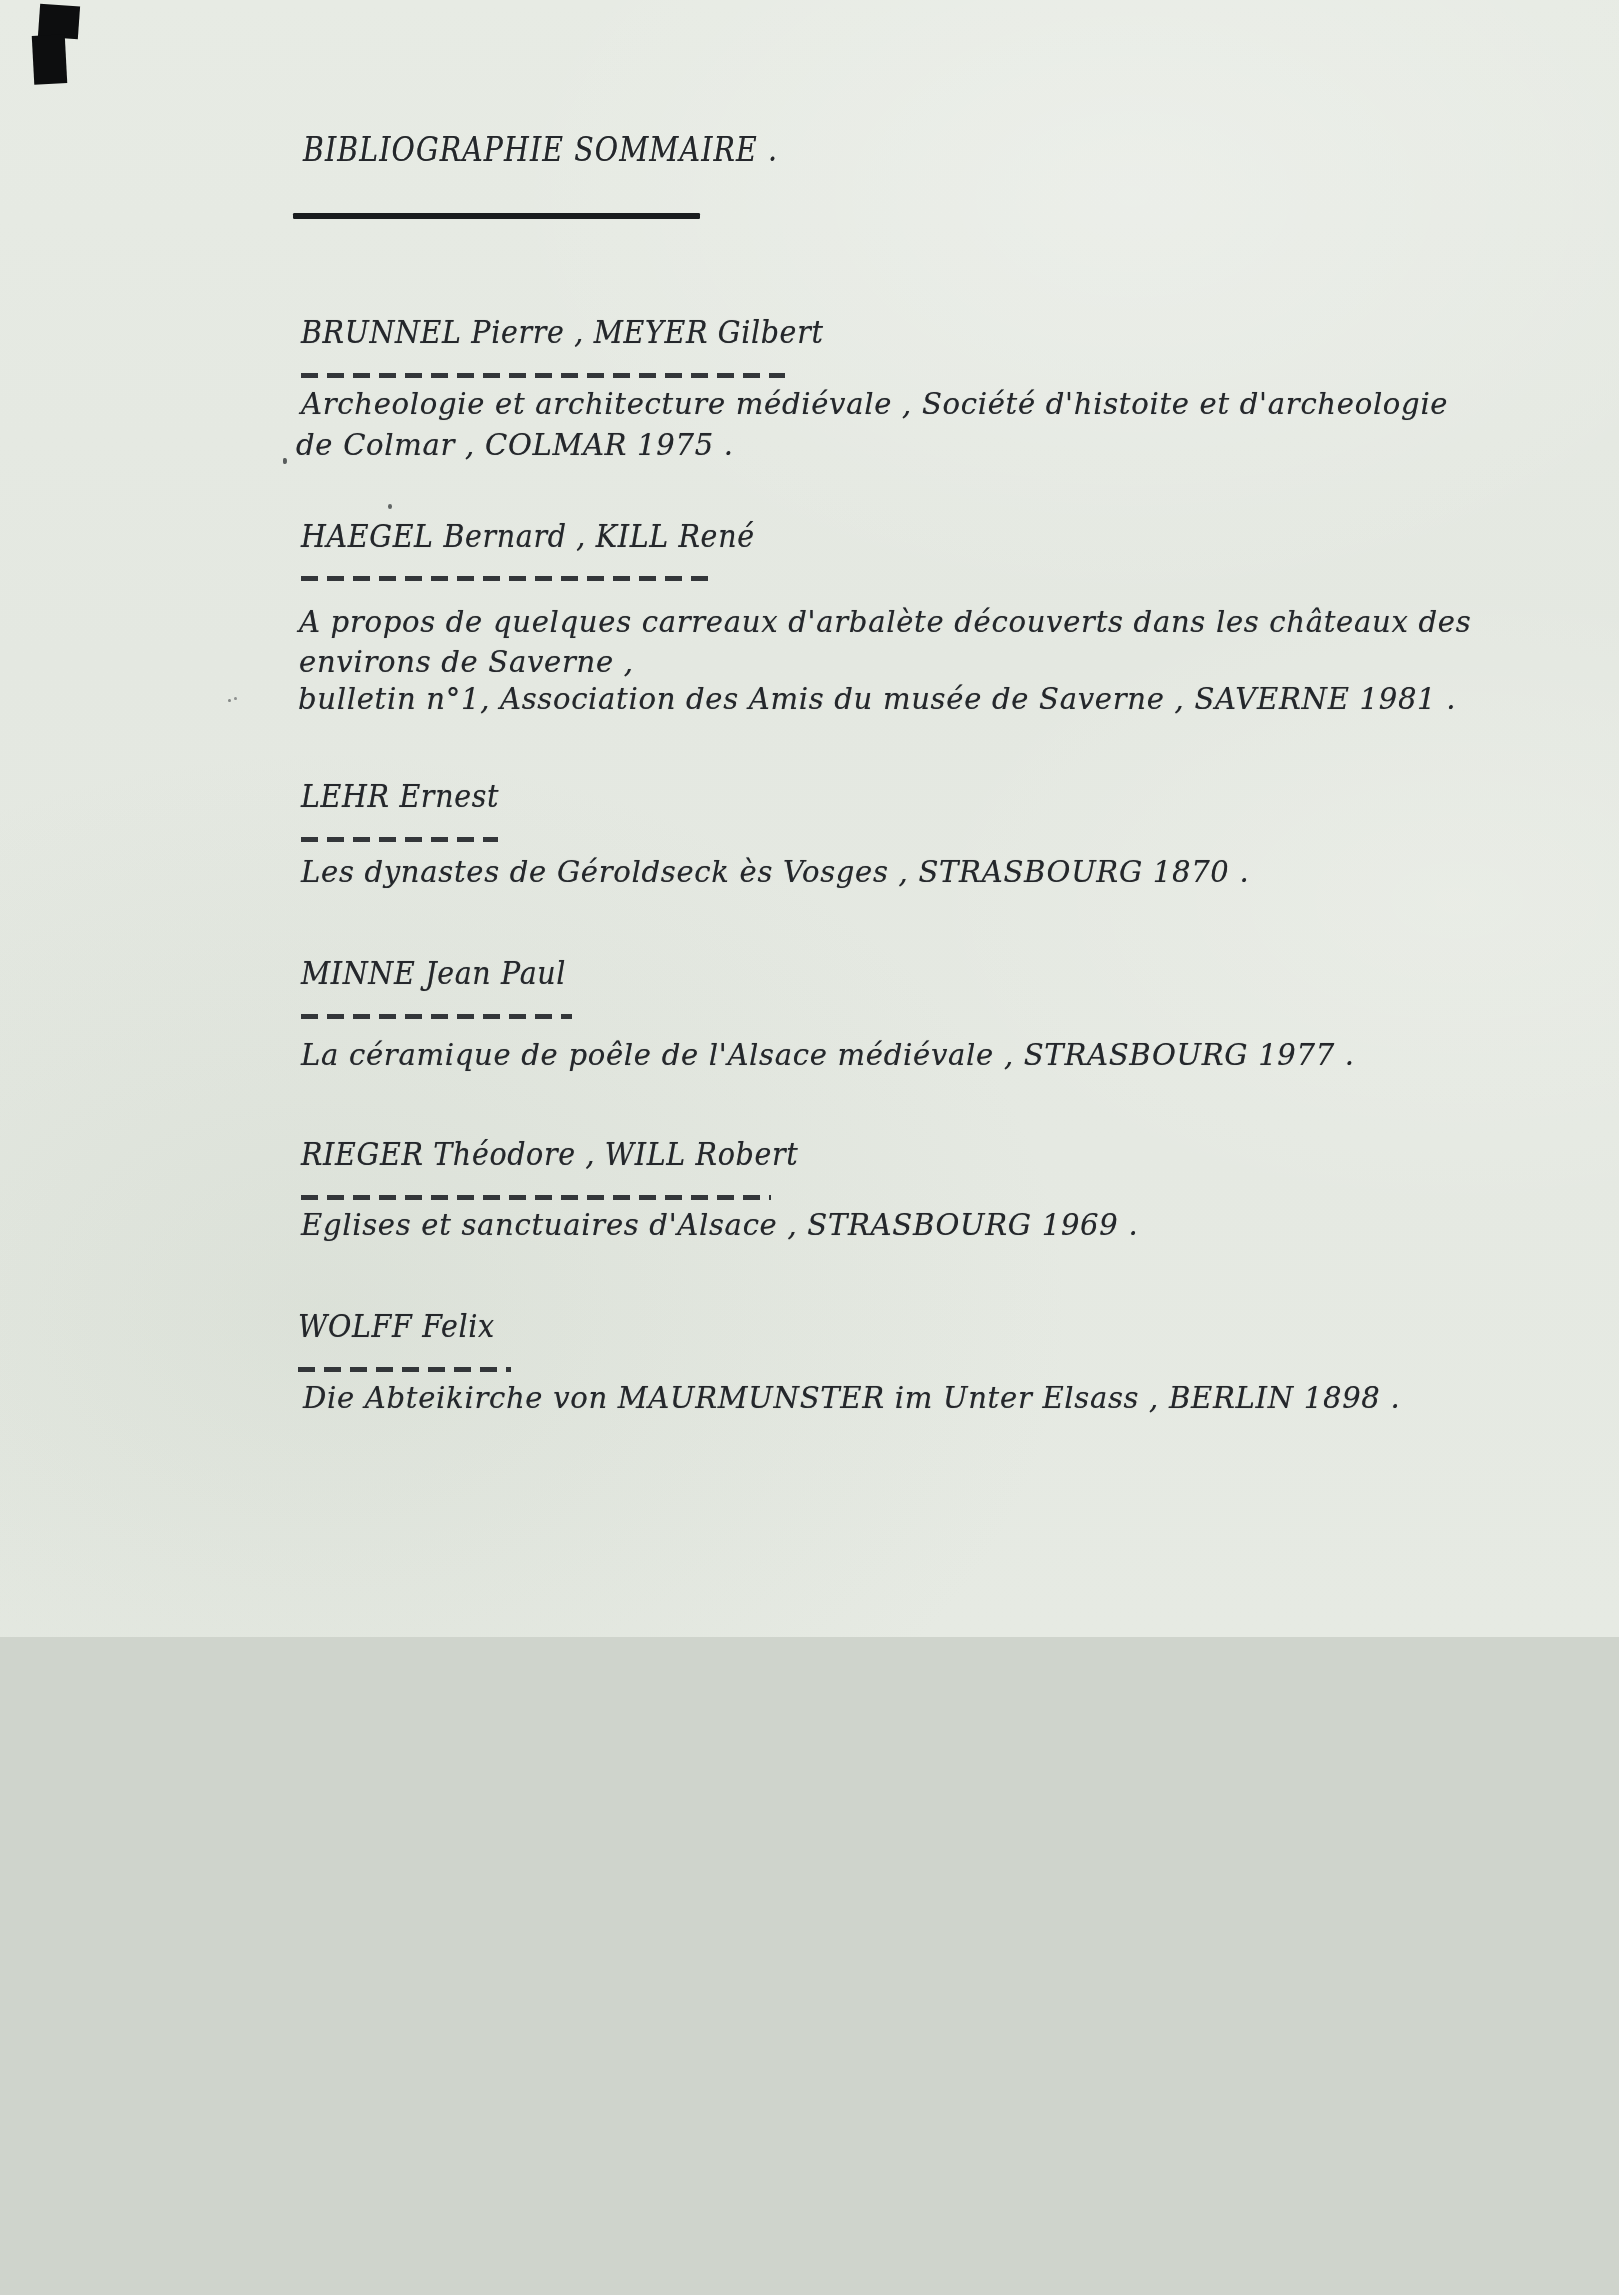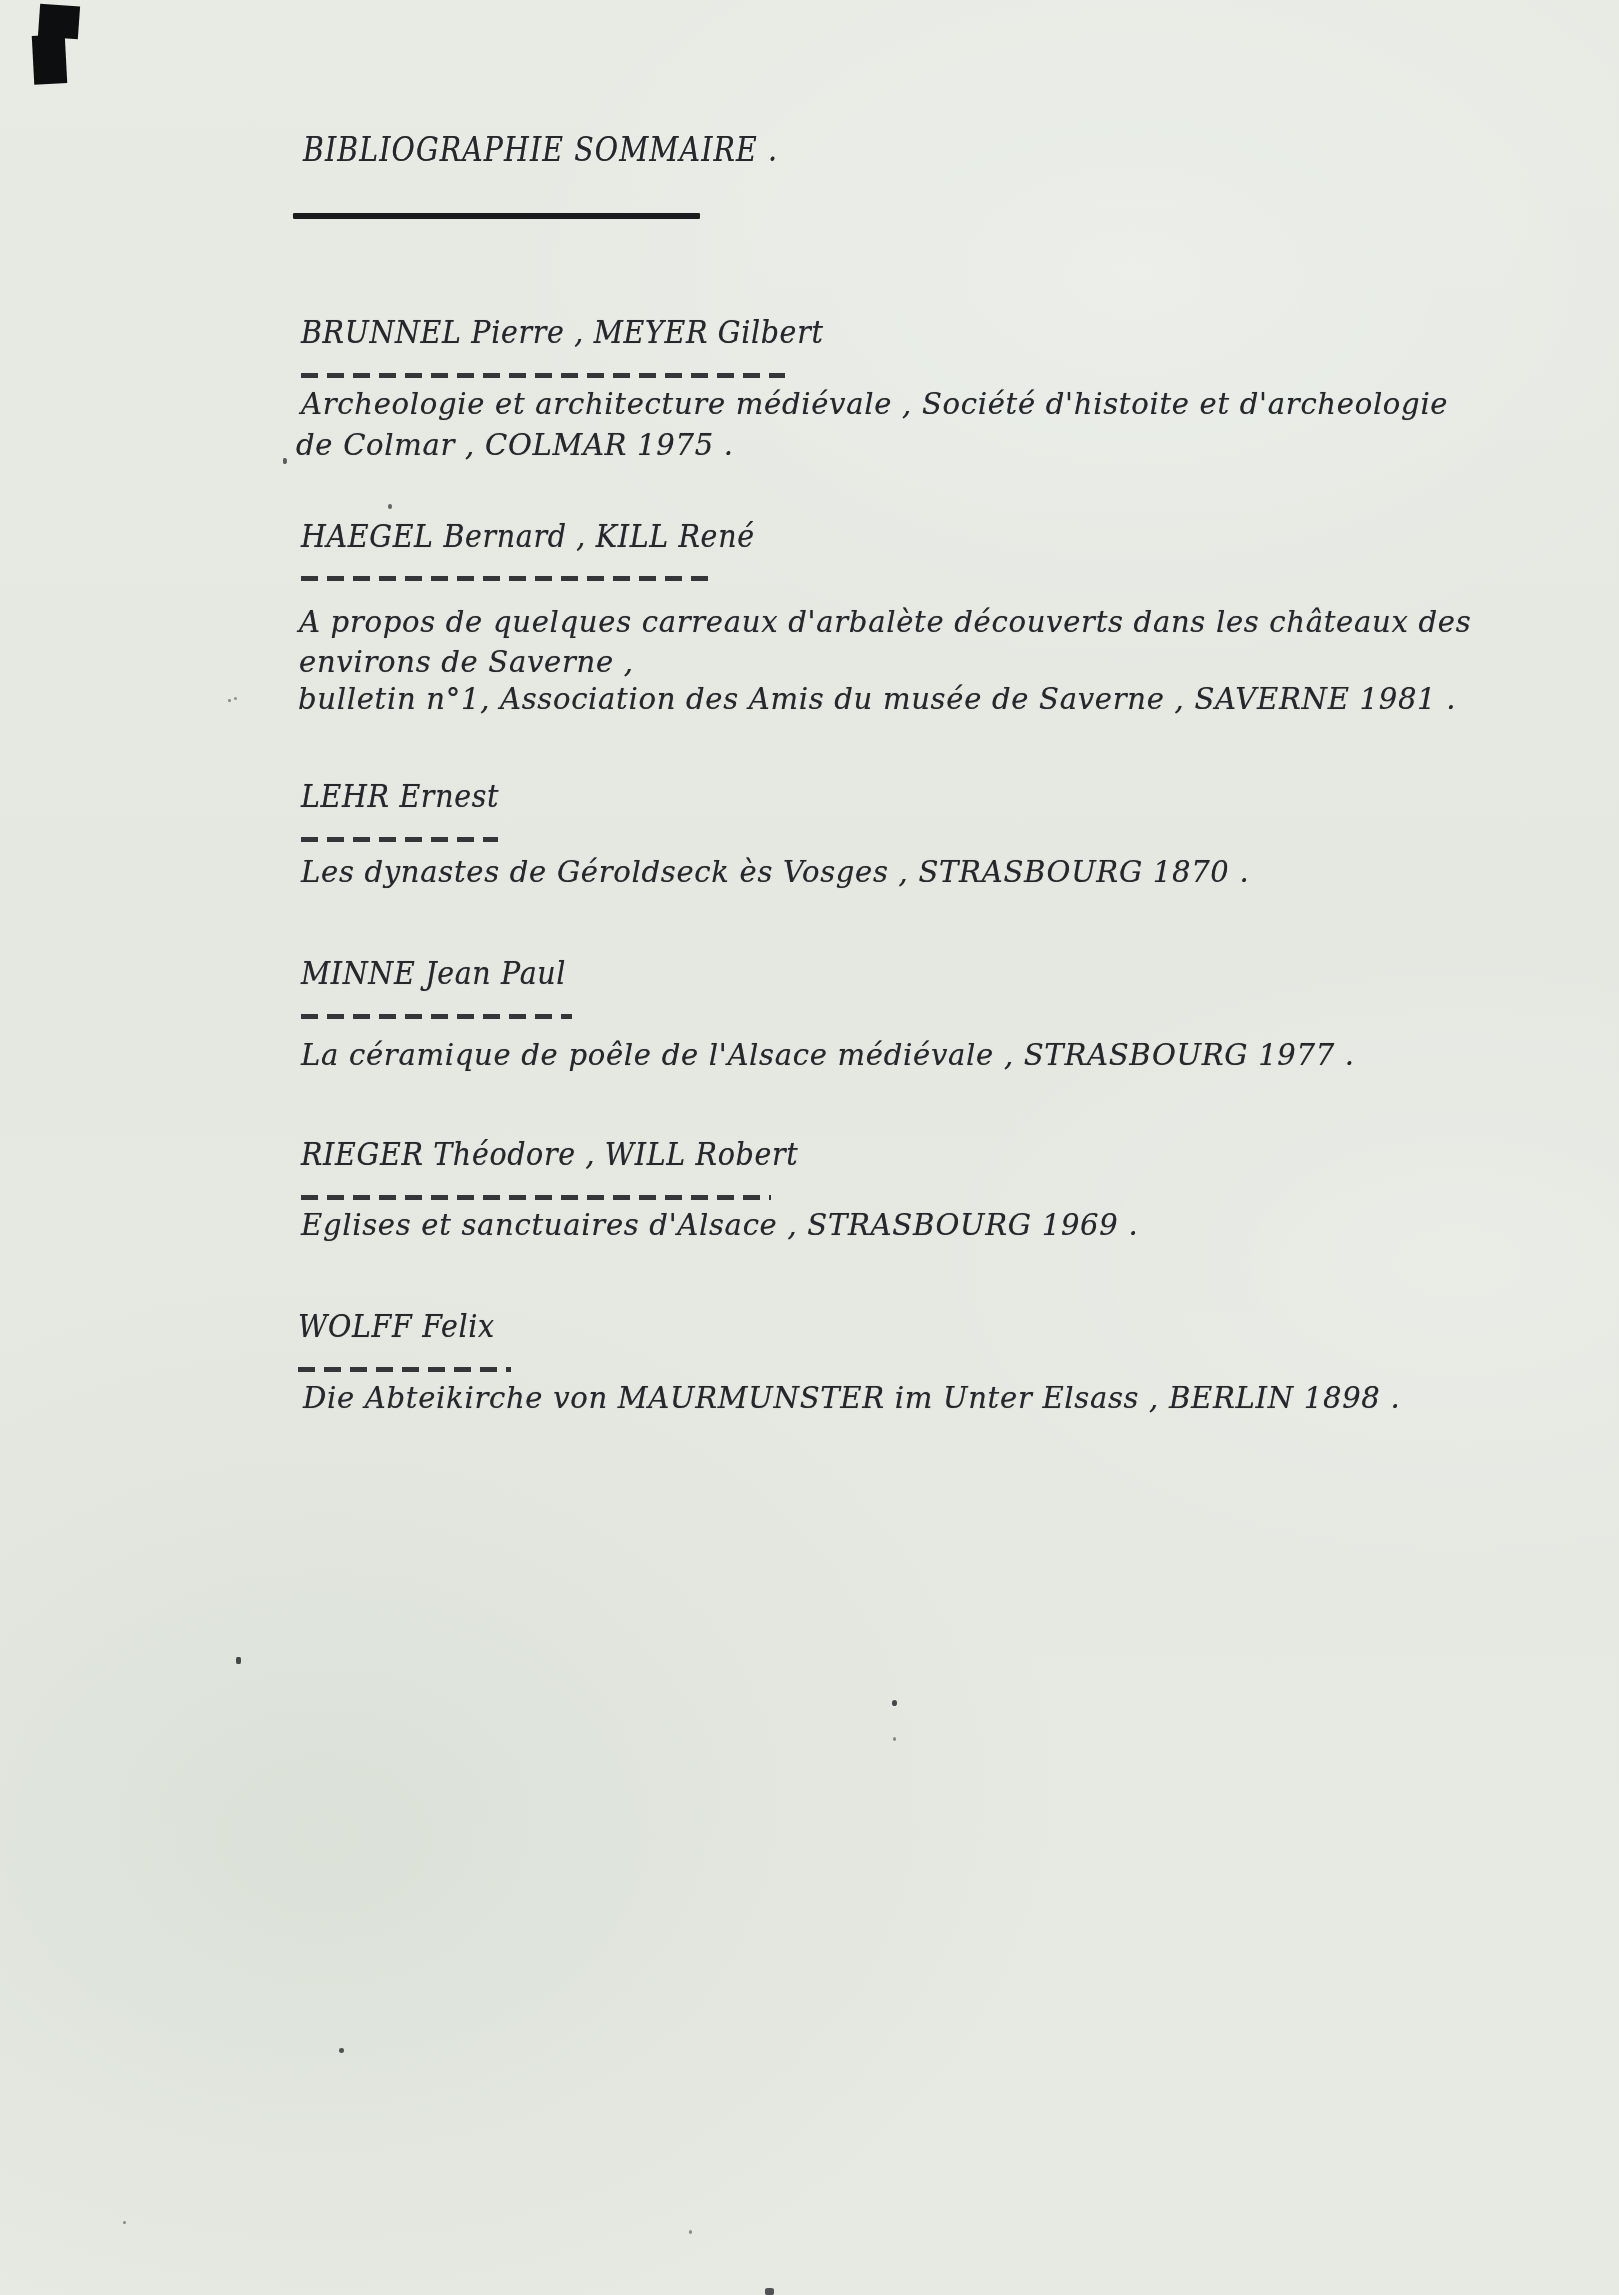--- a/index.html
+++ b/index.html
@@ -2,21 +2,21 @@
 <html style="font-size:10.6px"><head>
 <meta charset="utf-8">
 <style>
   :root{
     --paper:#e5e9e2;
     --ink:#24272b;
   }
   html,body{margin:0;padding:0;background:#cfd4cc;}
   .page{
     position:relative;
-    width:1619px;height:2295px;
+    width:1619px;height:1637px;
     background:
       radial-gradient(932px 599px at 70% 12%, rgba(255,255,255,.22), rgba(255,255,255,0) 70%),
       radial-gradient(1065px 798px at 20% 80%, rgba(190,200,186,.25), rgba(190,200,186,0) 70%),
       radial-gradient(798px 466px at 90% 55%, rgba(255,255,250,.18), rgba(255,255,250,0) 70%),
       linear-gradient(180deg,#e7ebe4 0%, #e4e8e1 40%, #e6eae3 100%);
     overflow:hidden;
     font-family:"DejaVu Serif","Liberation Serif",serif;
     color:var(--ink);
   }
   .txt{

